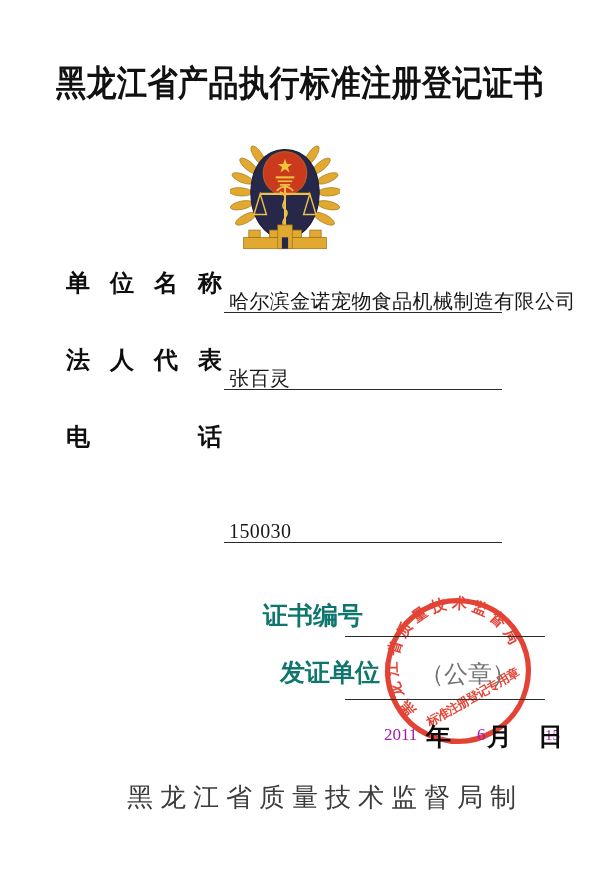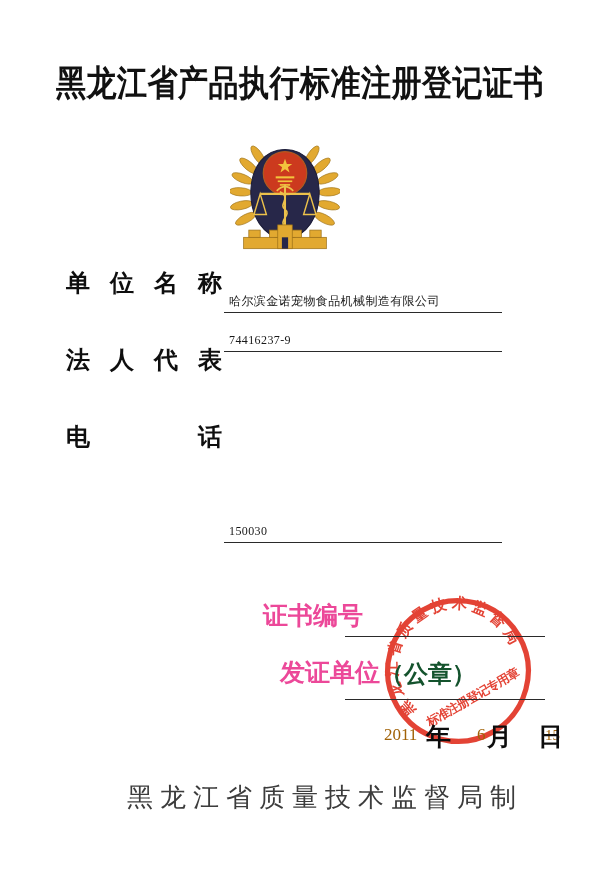--- a/index.html
+++ b/index.html
@@ -25,34 +25,34 @@
     font-family:"Liberation Sans", sans-serif;font-weight:bold;
     font-size:24px;line-height:26px;color:#0e0e0e;
     text-align:justify;text-align-last:justify;white-space:nowrap;
   }
   .fvalue-box{
     position:absolute;left:158px;right:0;bottom:0;height:24px;
     border-bottom:1.6px solid #2a2a2a;
   }
   .fvalue{
     position:absolute;left:5px;bottom:1px;
-    font-family:"Liberation Serif", serif;font-size:12px;line-height:19px;
+    font-family:"Liberation Serif", serif;font-size:20px;line-height:19px;
     letter-spacing:0.4px;color:#181818;white-space:pre;
   }
   
   .issue-label{
     font-family:"Liberation Sans", sans-serif;font-weight:bold;
-    font-size:25px;line-height:27px;color:#ec4899;white-space:nowrap;
+    font-size:25px;line-height:27px;color:#0f766e;white-space:nowrap;
   }
   .issue-line{height:0;border-top:1.6px solid #2a2a2a;z-index:3;}
   .gongzhang{
-    font-family:"Liberation Sans", sans-serif;font-weight:bold;
-    font-size:24px;color:#14532d;z-index:4;white-space:nowrap;
+    font-family:"Liberation Sans", sans-serif;font-weight:normal;
+    font-size:24px;color:#737373;z-index:4;white-space:nowrap;margin-left:40px;
   }
-  .date-num{font-family:"Liberation Serif", serif;color:#a16207;z-index:4;}
+  .date-num{font-family:"Liberation Serif", serif;color:#a21caf;z-index:4;}
   .date-unit{
     font-family:"Liberation Sans", sans-serif;font-weight:bold;
     font-size:25px;color:#0c0c0c;z-index:4;
   }
   
   .seal{left:382px;top:595px;width:152px;height:152px;z-index:2;opacity:0.88;}
   
   .footer{
     left:0;right:0;top:780px;text-align:center;
     font-family:"Liberation Serif", serif;font-size:26px;color:#3c3c3c;
@@ -113,26 +113,26 @@
   </svg>
 </div>
 
 <div class="abs frow" style="top:283px">
   <div class="flabel">单 位 名 称</div>
   <div class="fvalue-box">
     <span class="fvalue">哈尔滨金诺宠物食品机械制造有限公司</span>
   </div>
 </div>
 <div class="abs frow" style="top:322px">
-  <div class="fvalue-box">
-    <span class="fvalue">74416237-9</span>
-  </div>
 </div>
 <div class="abs frow" style="top:360px">
   <div class="flabel">法 人 代 表</div>
+  <div class="fvalue-box">
+    <span class="fvalue">张百灵</span>
+  </div>
 </div>
 <div class="abs frow" style="top:399px">
 </div>
 <div class="abs frow" style="top:437px">
   <div class="flabel">电 话</div>
 </div>
 <div class="abs frow" style="top:475px">
 </div>
 <div class="abs frow" style="top:513px">
   <div class="fvalue-box">

